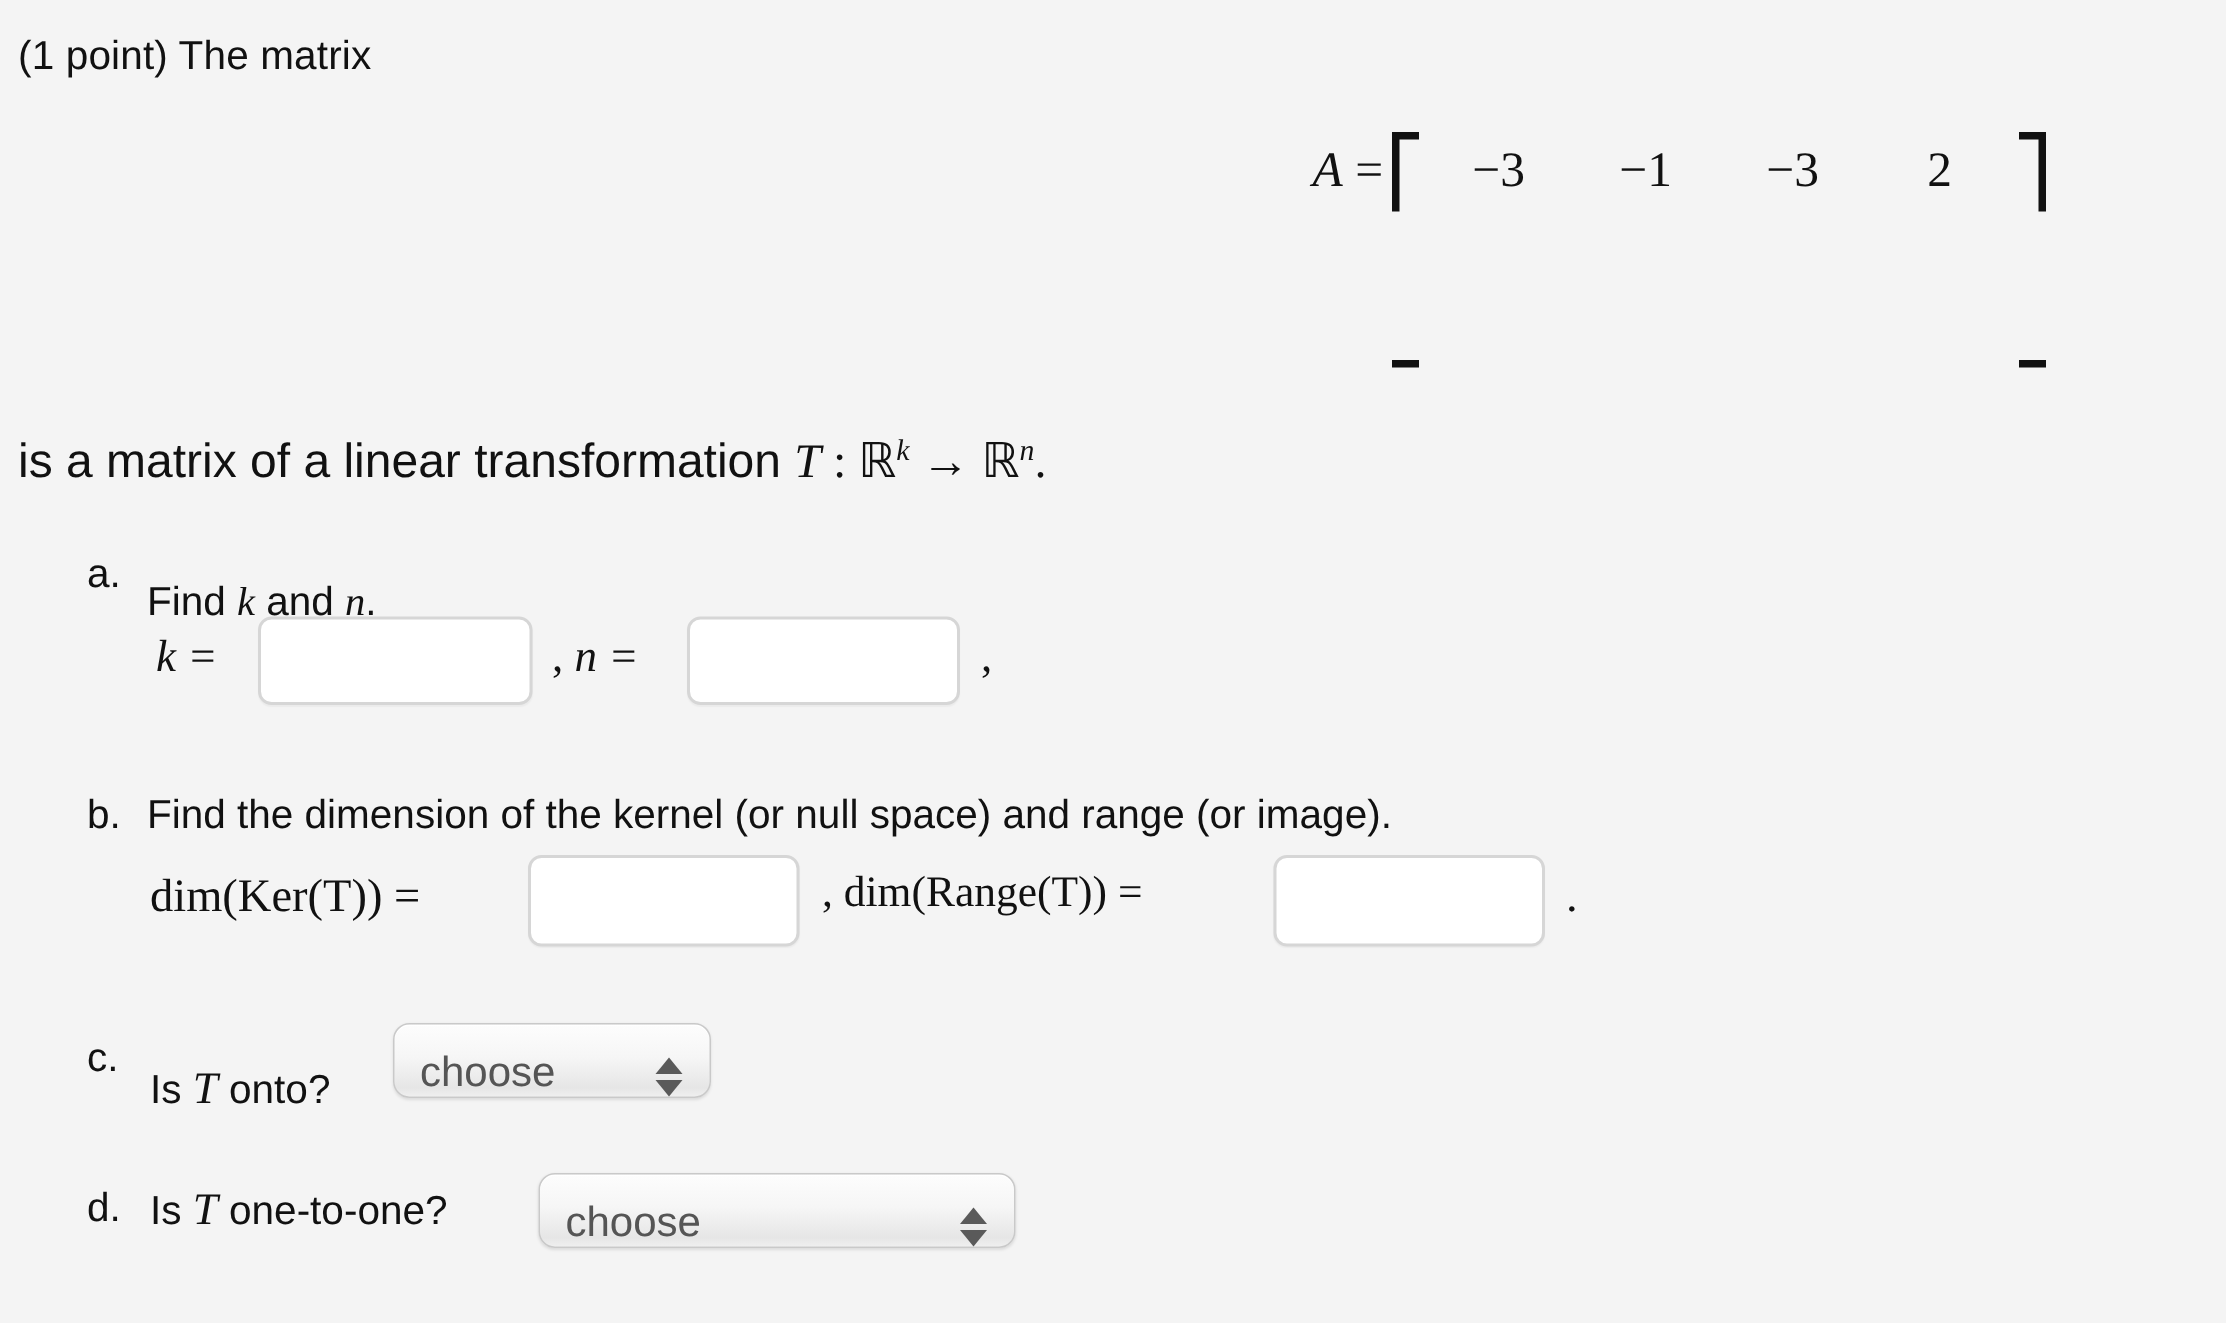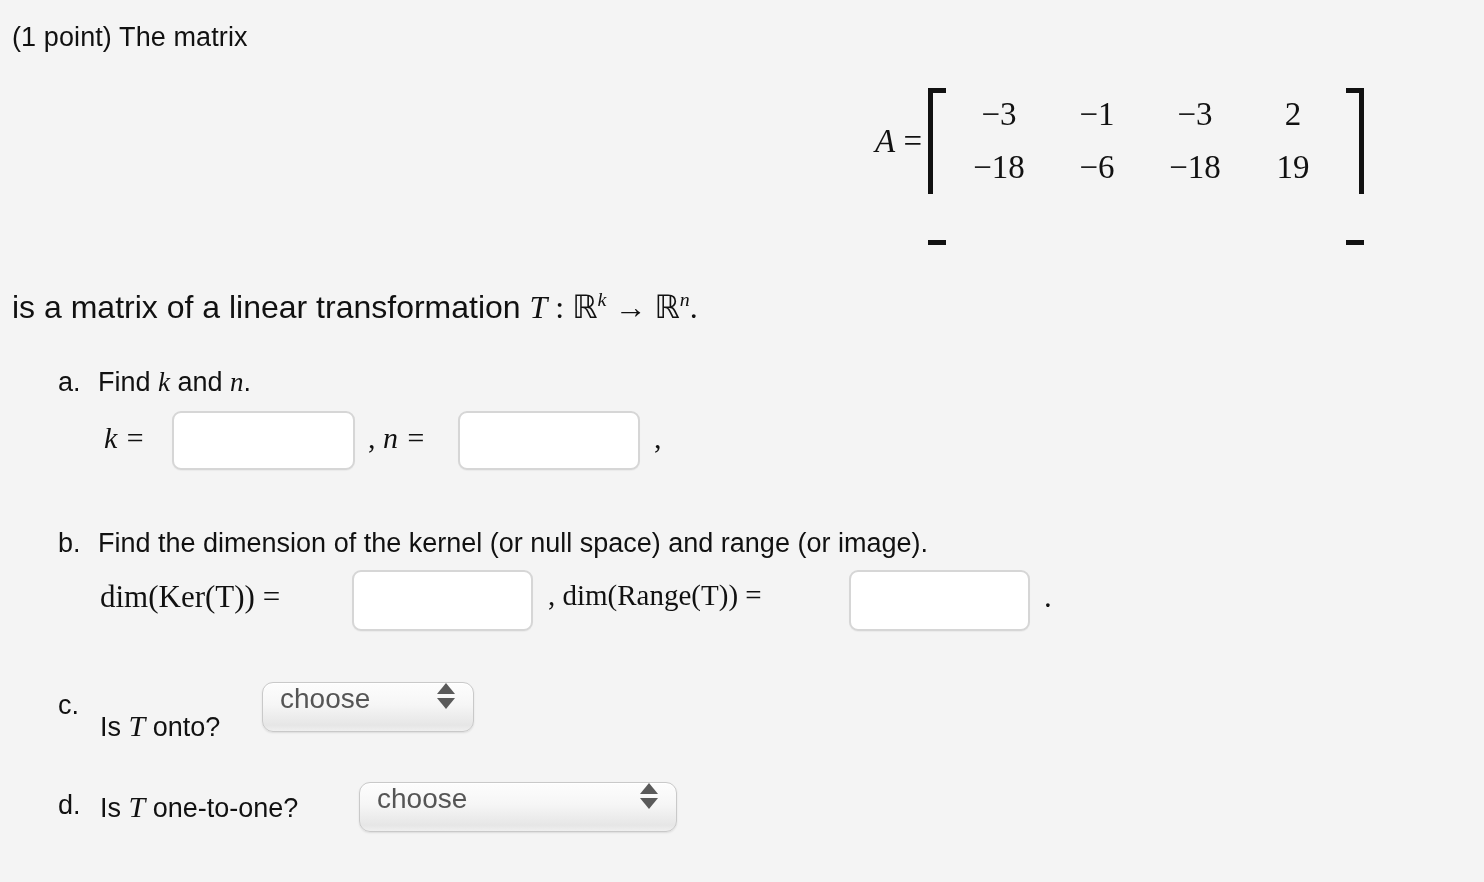--- a/index.html
+++ b/index.html
@@ -137,21 +137,21 @@
 
   
   .sel-wrap {
     position: absolute;
     box-sizing: border-box;
     border: 1px solid #c9c9c9;
     border-radius: 11px;
     background: linear-gradient(to bottom, #fdfdfd 0%, #f6f6f6 45%, #e6e6e6 88%, #efefef 100%);
     box-shadow: inset 0 1px 0 rgba(255,255,255,.95), 0 1px 2px rgba(0,0,0,.10);
     display: flex;
-    align-items: flex-start;
+    align-items: flex-end;
     cursor: default;
   }
   .sel-label {
     font-size: 28px;
     color: #555;
     padding-left: 17px;
     flex: 1;
     white-space: nowrap;
     font-family: "Liberation Sans", sans-serif;
   }
@@ -191,37 +191,31 @@
     </div>
     <div class="bracket left"></div>
     <table class="matrix">
       <tbody>
         <tr>
           <td>−3</td>
           <td>−1</td>
           <td>−3</td>
           <td>2</td>
         </tr>
-        <tr>
-          <td>−18</td>
-          <td>−6</td>
-          <td>−18</td>
-          <td>19</td>
-        </tr>
       </tbody>
     </table>
     <div class="bracket right"></div>
   </div>
 
   <div class="lt-line">
     <span>is a matrix of a linear transformation </span><span class="mathserif"><i>T</i><span> : </span><span class="blackboard">ℝ</span><sup class="var">k</sup><span> → </span><span class="blackboard">ℝ</span><sup class="var">n</sup><span>.</span></span>
   </div>
 
   <div class="item-marker" style="left:58px; top:367px;">a.</div>
-  <div class="item-text" style="left:98px; top:367px;">
+  <div class="item-text" style="left:98px; top:386px;">
     <span>Find </span><span class="mathserif"><i>k</i></span><span> and </span><span class="mathserif"><i>n</i></span><span>.</span>
   </div>
 
   <div class="item-text mathserif" style="left:104px; top:421px; font-size:30px;">
     <i>k =</i>
   </div>
   <input class="ans-input" style="left: 172px; top: 411px; width: 183px; height: 59px;" value="">
 
   <div class="item-text mathserif" style="left:368px; top:421px; font-size:30px;">
     <span>, </span><i>n =</i>

